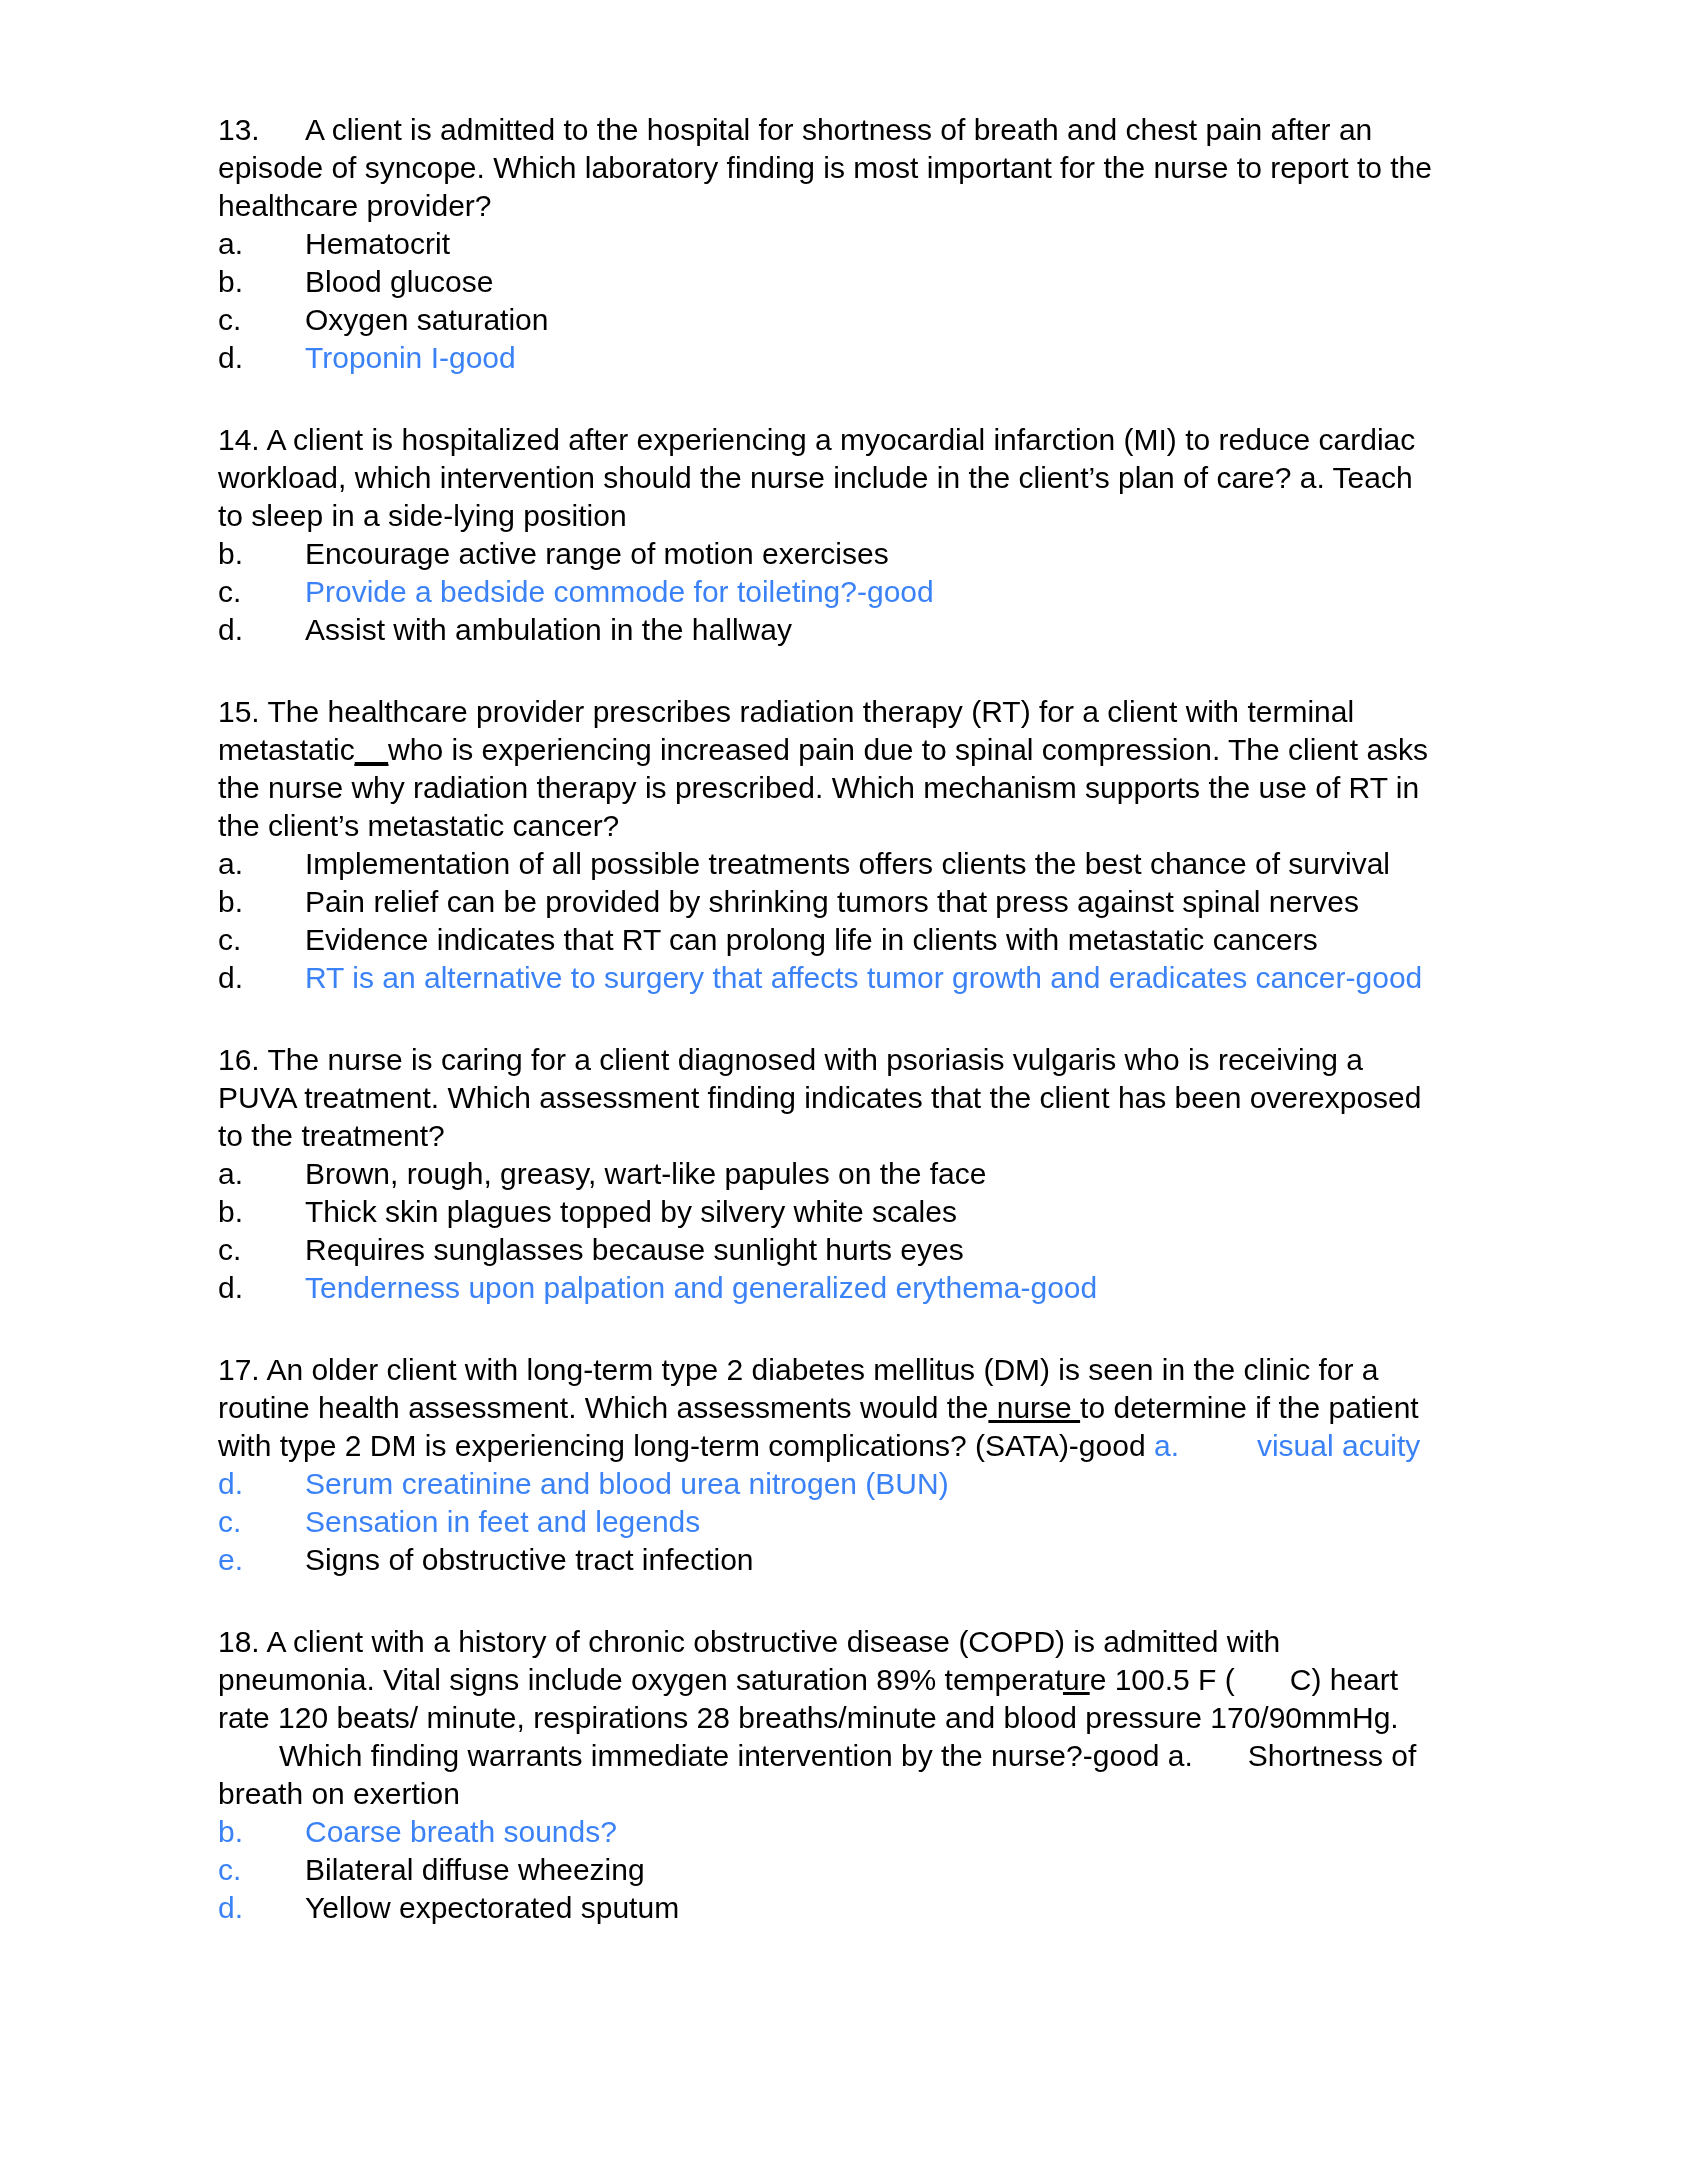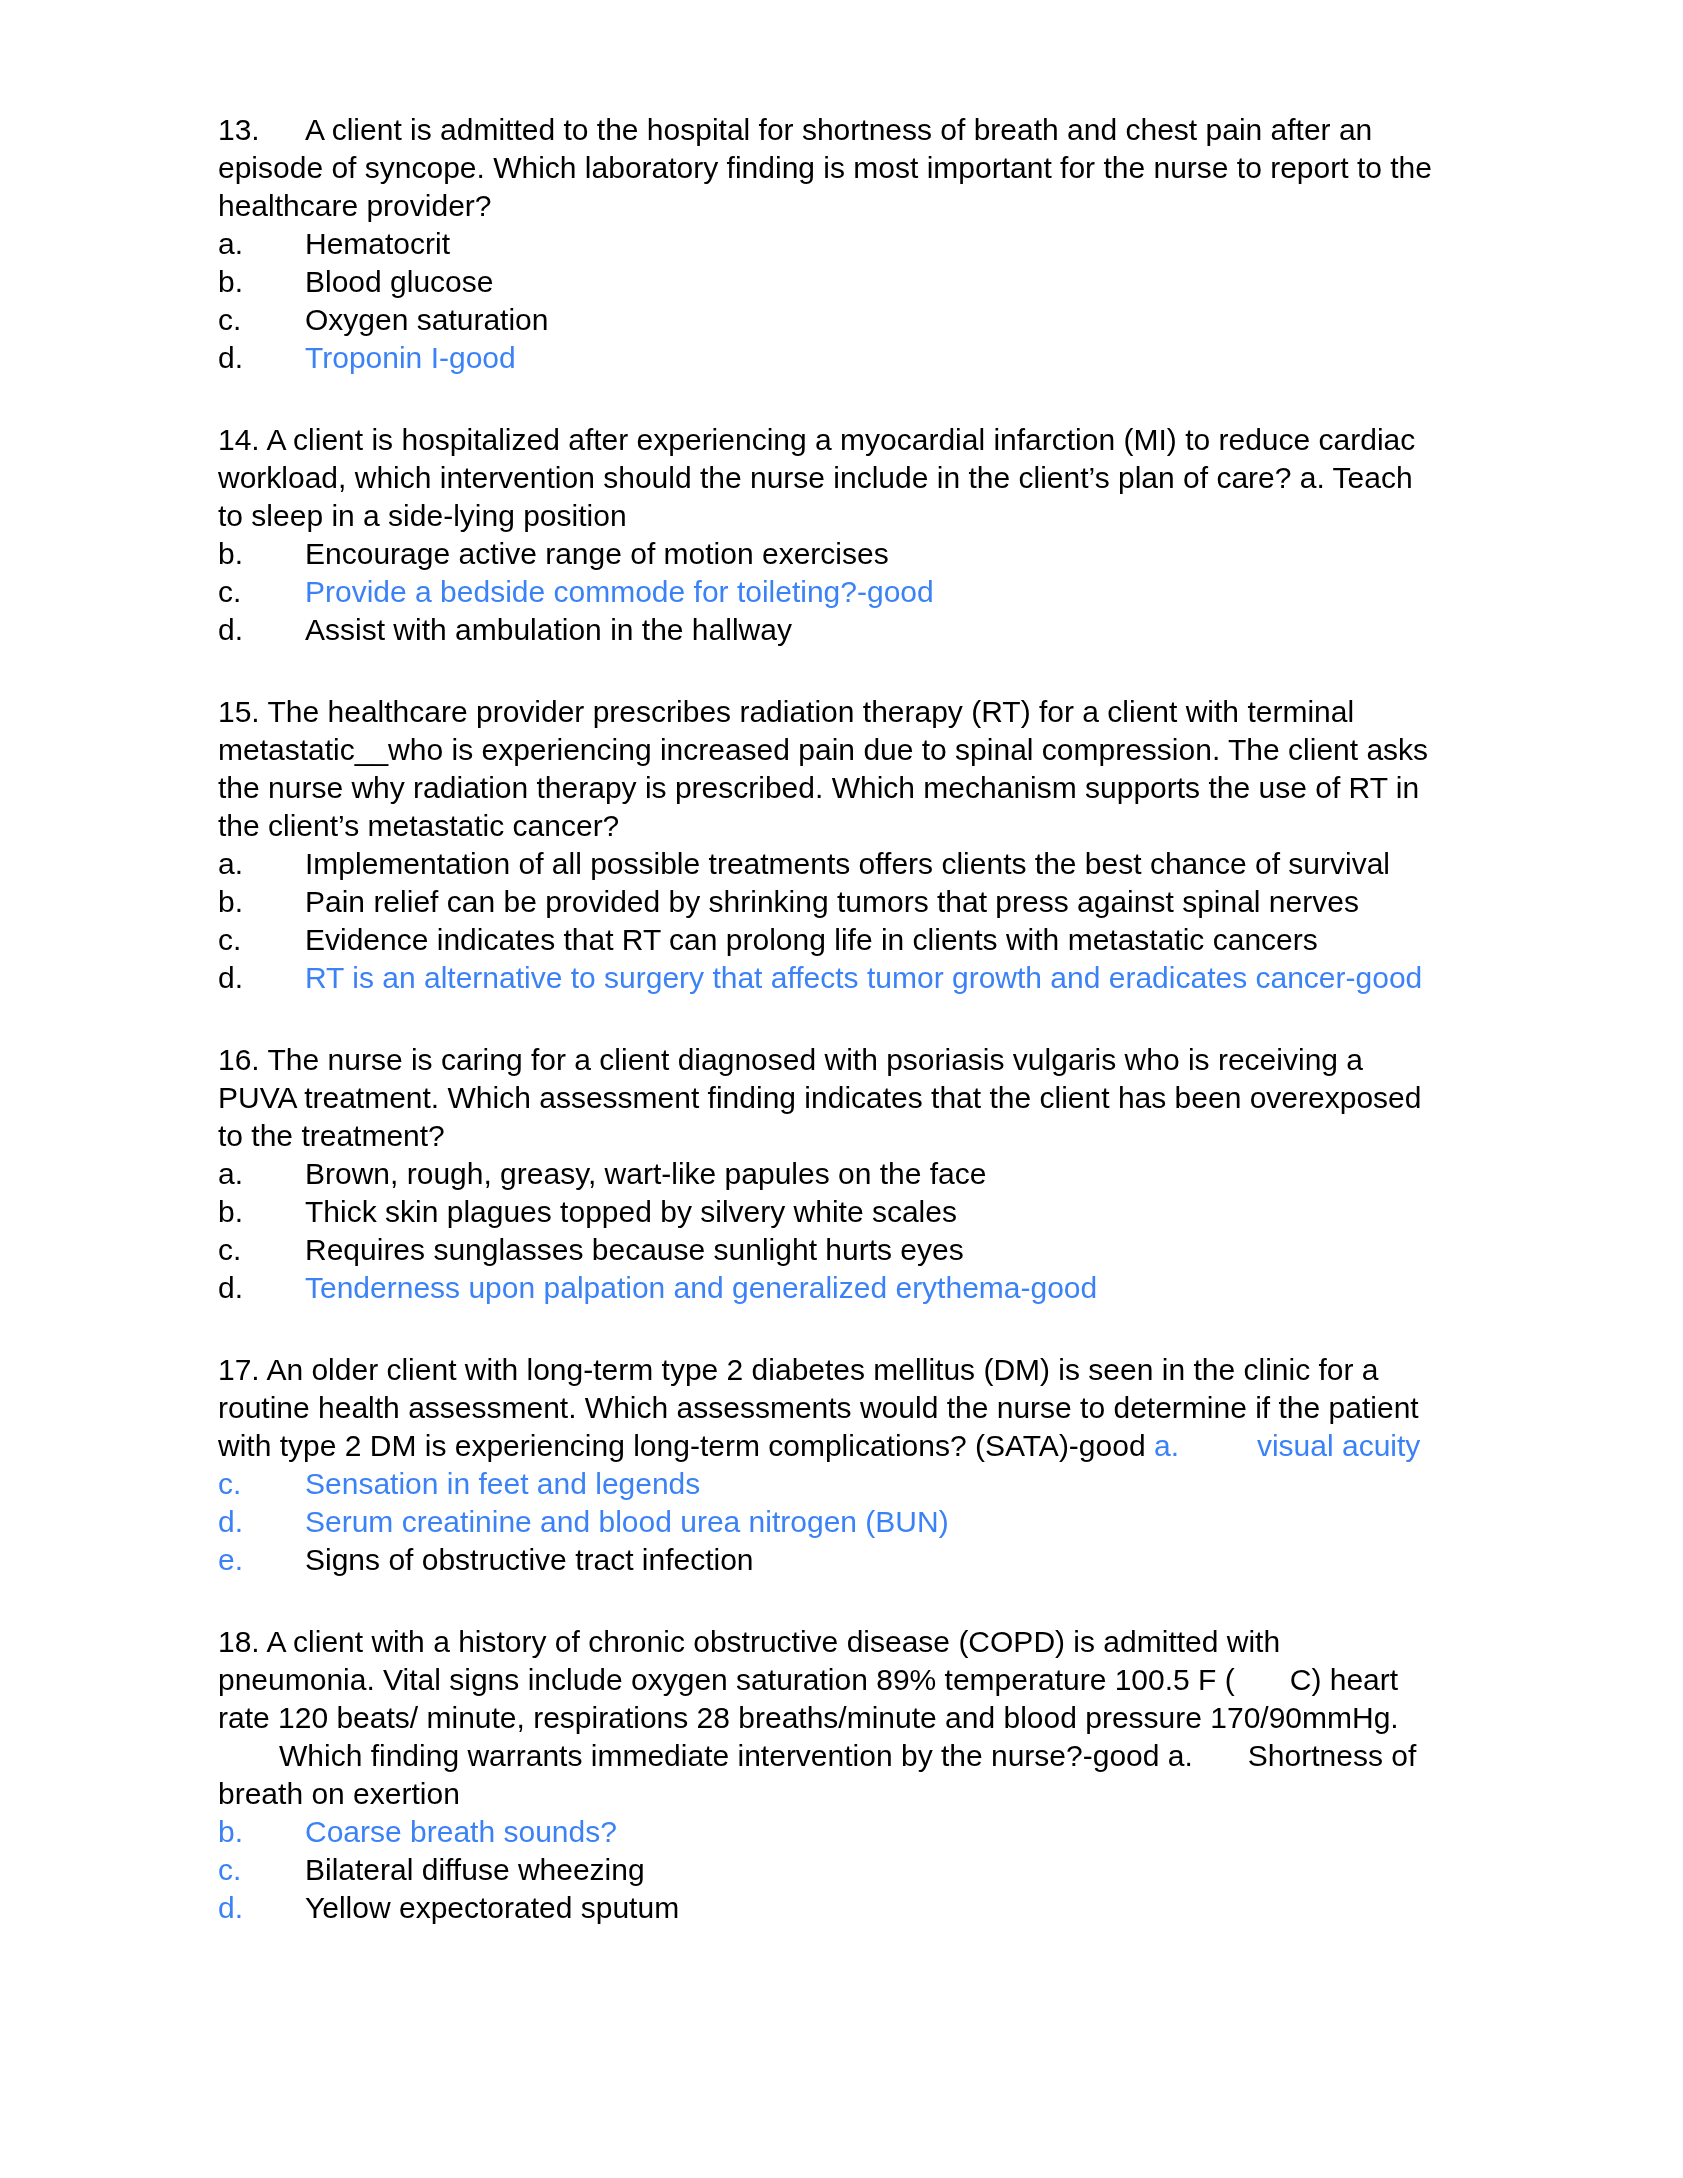--- a/index.html
+++ b/index.html
@@ -51,20 +51,21 @@
   .opt-text {
     display: inline;
   }
   .red {
     color: #3b82f6;
   }
   .black {
     color: #000000;
   }
   .u {
+    text-decoration: underline;
   }
   .indent-tab {
     display: inline-block;
     width: 61px;
   }
   .gap-wide {
     display: inline-block;
     width: 55px;
   }
   .inline-opt-letter {
@@ -108,22 +109,22 @@
     <div class="q-block">
       <div class="para">16. The nurse is caring for a client diagnosed with psoriasis vulgaris who is receiving a PUVA treatment. Which assessment finding indicates that the client has been overexposed to the treatment?</div>
       <div class="opt"><span class="opt-letter black">a.</span><span class="opt-text black">Brown, rough, greasy, wart-like papules on the face</span></div>
       <div class="opt"><span class="opt-letter black">b.</span><span class="opt-text black">Thick skin plagues topped by silvery white scales</span></div>
       <div class="opt"><span class="opt-letter black">c.</span><span class="opt-text black">Requires sunglasses because sunlight hurts eyes</span></div>
       <div class="opt"><span class="opt-letter black">d.</span><span class="opt-text red">Tenderness upon palpation and generalized erythema-good</span></div>
     </div>
 
     <div class="q-block">
       <div class="para"><span>17. An older client with long-term type 2 diabetes mellitus (DM) is seen in the clinic for a routine health assessment. Which assessments would the</span><span class="u"> nurse </span><span>to determine if the patient with type 2 DM is experiencing long-term complications? (SATA)-good</span><span>&nbsp;</span><span class="red inline-opt-letter">a.</span><span class="red">visual acuity</span></div>
+      <div class="opt"><span class="opt-letter red">d.</span><span class="opt-text red">Serum creatinine and blood urea nitrogen (BUN)</span></div>
       <div class="opt"><span class="opt-letter red">c.</span><span class="opt-text red">Sensation in feet and legends</span></div>
-      <div class="opt"><span class="opt-letter red">d.</span><span class="opt-text red">Serum creatinine and blood urea nitrogen (BUN)</span></div>
       <div class="opt"><span class="opt-letter red">e.</span><span class="opt-text black">Signs of obstructive tract infection</span></div>
     </div>
 
     <div class="q-block">
       <div class="para"><span>18. A client with a history of chronic obstructive disease (COPD) is admitted with pneumonia. Vital signs include oxygen saturation 89% temperat</span><span class="u">ur</span><span>e 100.5 F (</span><span class="gap-wide"></span><span>C) heart rate 120 beats/ minute, respirations 28 breaths/minute and blood pressure 170/90mmHg.</span><span class="indent-tab"></span><span>Which finding warrants immediate intervention by the nurse?-good a.</span><span class="gap-wide"></span><span>Shortness of breath on exertion</span></div>
       <div class="opt"><span class="opt-letter red">b.</span><span class="opt-text red">Coarse breath sounds?</span></div>
       <div class="opt"><span class="opt-letter red">c.</span><span class="opt-text black">Bilateral diffuse wheezing</span></div>
       <div class="opt"><span class="opt-letter red">d.</span><span class="opt-text black">Yellow expectorated sputum</span></div>
     </div>
 

